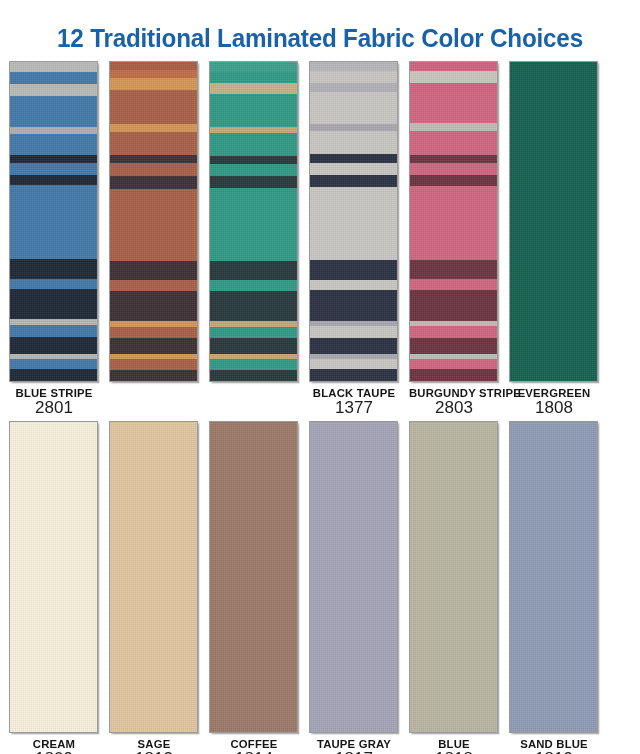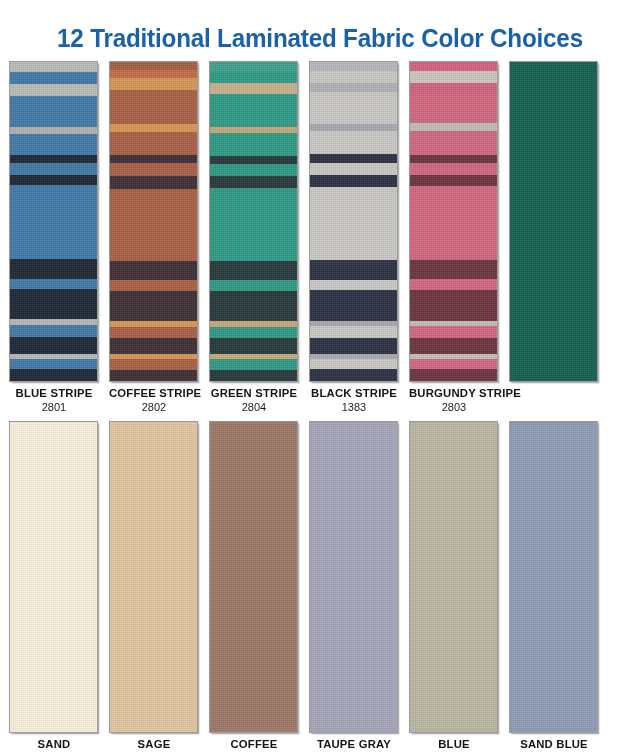--- a/index.html
+++ b/index.html
@@ -98,21 +98,21 @@
     font-weight: bold;
     font-size: 11.3px;
     letter-spacing: 0.2px;
     line-height: 13px;
     white-space: nowrap;
     color: #151515;
   }
   .label-code {
     font-family: "Liberation Sans Narrow", "Liberation Sans", sans-serif;
     font-weight: normal;
-    font-size: 11px;
+    font-size: 17px;
     line-height: 13px;
     color: #1c1c1c;
     padding-top: 1px;
   }
 </style>
 </head>
 <body>
 
 <div class="page">
 
@@ -166,24 +166,20 @@
               <span class="band" style="background: rgb(168, 95, 69); height: 10.4746px;"></span>
               <span class="band" style="background: rgb(60, 47, 51); height: 30.4716px;"></span>
               <span class="band" style="background: rgb(213, 149, 84); height: 5.71343px;"></span>
               <span class="band" style="background: rgb(168, 95, 69); height: 11.4269px;"></span>
               <span class="band" style="background: rgb(60, 47, 51); height: 16.1881px;"></span>
               <span class="band" style="background: rgb(213, 149, 84); height: 4.76119px;"></span>
               <span class="band" style="background: rgb(168, 95, 69); height: 10.4746px;"></span>
               <span class="band" style="background: rgb(60, 47, 51); height: 11.4269px;"></span>
             </div>
           </div>
-          <div class="label-block">
-            <div class="label-name">COFFEE STRIPE</div>
-            <div class="label-code">2802</div>
-          </div>
         </div>
         <div class="cell">
           <div class="swatch">
             <div class="stripes">
               <span class="band" style="background: rgb(59, 160, 140); height: 9.52239px;"></span>
               <span class="band" style="background: rgb(47, 154, 134); height: 11.4269px;"></span>
               <span class="band" style="background: rgb(198, 176, 138); height: 11.4269px;"></span>
               <span class="band" style="background: rgb(47, 154, 134); height: 32.3761px;"></span>
               <span class="band" style="background: rgb(198, 168, 119); height: 6.66567px;"></span>
               <span class="band" style="background: rgb(47, 154, 134); height: 22.8537px;"></span>
@@ -195,24 +191,20 @@
               <span class="band" style="background: rgb(47, 154, 134); height: 10.4746px;"></span>
               <span class="band" style="background: rgb(38, 56, 59); height: 30.4716px;"></span>
               <span class="band" style="background: rgb(198, 168, 119); height: 5.71343px;"></span>
               <span class="band" style="background: rgb(47, 154, 134); height: 11.4269px;"></span>
               <span class="band" style="background: rgb(38, 56, 59); height: 16.1881px;"></span>
               <span class="band" style="background: rgb(198, 168, 119); height: 4.76119px;"></span>
               <span class="band" style="background: rgb(47, 154, 134); height: 10.4746px;"></span>
               <span class="band" style="background: rgb(38, 56, 59); height: 11.4269px;"></span>
             </div>
           </div>
-          <div class="label-block">
-            <div class="label-name">GREEN STRIPE</div>
-            <div class="label-code">2804</div>
-          </div>
         </div>
         <div class="cell">
           <div class="swatch">
             <div class="stripes">
               <span class="band" style="background: rgb(183, 182, 187); height: 8.62162px;"></span>
               <span class="band" style="background: rgb(201, 199, 196); height: 12.4535px;"></span>
               <span class="band" style="background: rgb(178, 177, 183); height: 8.62162px;"></span>
               <span class="band" style="background: rgb(201, 199, 196); height: 32.5706px;"></span>
               <span class="band" style="background: rgb(169, 168, 174); height: 6.70571px;"></span>
               <span class="band" style="background: rgb(201, 199, 196); height: 22.991px;"></span>
@@ -225,22 +217,22 @@
               <span class="band" style="background: rgb(43, 49, 67); height: 30.6547px;"></span>
               <span class="band" style="background: rgb(169, 168, 174); height: 5.74775px;"></span>
               <span class="band" style="background: rgb(201, 199, 196); height: 11.4955px;"></span>
               <span class="band" style="background: rgb(43, 49, 67); height: 16.2853px;"></span>
               <span class="band" style="background: rgb(169, 168, 174); height: 4.78979px;"></span>
               <span class="band" style="background: rgb(201, 199, 196); height: 10.5375px;"></span>
               <span class="band" style="background: rgb(43, 49, 67); height: 11.4955px;"></span>
             </div>
           </div>
           <div class="label-block">
-            <div class="label-name">BLACK STRIPE</div>
-            <div class="label-code">1383</div>
+            <div class="label-name">BLACK TAUPE</div>
+            <div class="label-code">1377</div>
           </div>
         </div>
         <div class="cell">
           <div class="swatch">
             <div class="stripes">
               <span class="band" style="background: rgb(211, 98, 127); height: 8.62162px;"></span>
               <span class="band" style="background: rgb(201, 198, 189); height: 12.4535px;"></span>
               <span class="band" style="background: rgb(211, 98, 127); height: 9.57958px;"></span>
               <span class="band" style="background: rgb(208, 102, 127); height: 30.6547px;"></span>
               <span class="band" style="background: rgb(191, 189, 181); height: 7.66366px;"></span>
@@ -260,27 +252,31 @@
               <span class="band" style="background: rgb(107, 51, 64); height: 11.4955px;"></span>
             </div>
           </div>
           <div class="label-block">
             <div class="label-name">BURGUNDY STRIPE</div>
             <div class="label-code">2803</div>
           </div>
         </div>
         <div class="cell">
           <div class="swatch" style="background: rgb(20, 96, 79);"></div>
+          <div class="label-block">
+            <div class="label-name">EVERGREEN</div>
+            <div class="label-code">1808</div>
+          </div>
         </div>
       </div>
     <div class="row row-2">
         <div class="cell">
           <div class="swatch" style="background: rgb(248, 241, 221);"></div>
           <div class="label-block">
-            <div class="label-name">SAND</div>
+            <div class="label-name">CREAM</div>
             <div class="label-code">1809</div>
           </div>
         </div>
         <div class="cell">
           <div class="swatch" style="background: rgb(227, 198, 161);"></div>
           <div class="label-block">
             <div class="label-name">SAGE</div>
             <div class="label-code">1812</div>
           </div>
         </div>

